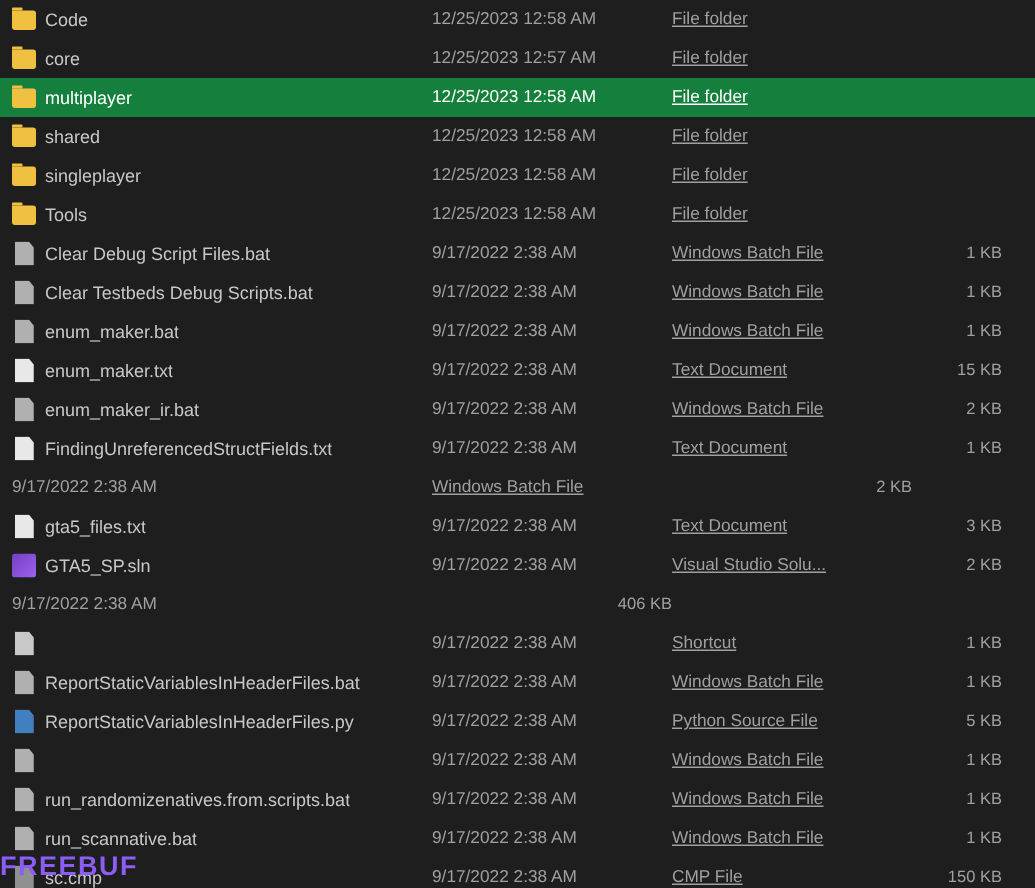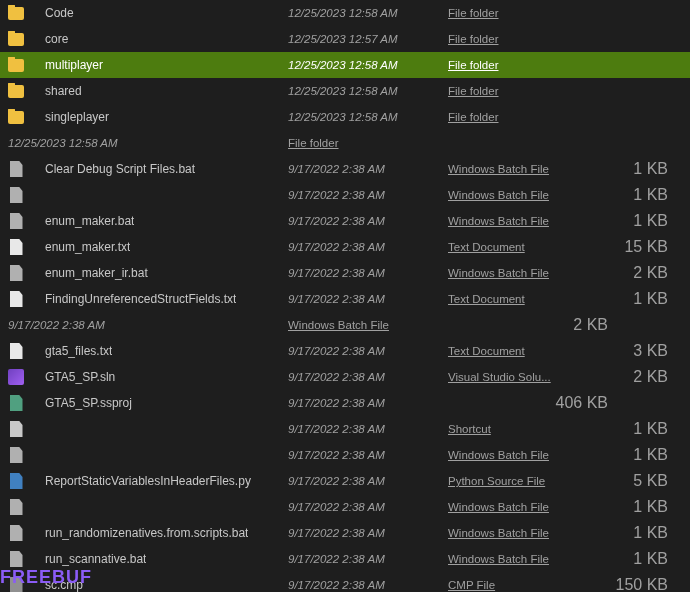--- a/index.html
+++ b/index.html
@@ -22,53 +22,51 @@
     .file-row {
       display: grid;
       grid-template-columns: 280px 160px 160px 60px;
       align-items: center;
       height: 26px;
       padding: 0 8px;
       cursor: default;
       user-select: none;
     }
     .file-row.selected {
-      background-color: #4d7c0f;
+      background-color: #15803d;
     }
     .file-row.selected .col-name,
     .file-row.selected .col-date,
     .file-row.selected .col-type,
     .file-row.selected .col-size {
       color: #ffffff;
     }
     .col-name {
       display: flex;
       align-items: center;
       gap: 6px;
       overflow: hidden;
       white-space: nowrap;
     }
     .col-name span {
       overflow: hidden;
       text-overflow: ellipsis;
-      margin-left: 15px;
     }
     .col-date {
       color: #a0a0a0;
       font-size: 11.5px;
-      font-style: italic;
     }
     .col-type {
       color: #a0a0a0;
       font-size: 11.5px;
       text-decoration: underline;
     }
     .col-size {
       color: #a0a0a0;
-      font-size: 16px;
+      font-size: 11px;
       text-align: right;
     }
     .icon {
       width: 16px;
       height: 16px;
       flex-shrink: 0;
       display: inline-flex;
       align-items: center;
       justify-content: center;
     }
@@ -195,40 +193,47 @@
       <div class="icon">
           <div class="icon-folder"></div>
         </div>
       <span>singleplayer</span>
     </div>
     <div class="col-date">12/25/2023 12:58 AM</div>
     <div class="col-type">File folder</div>
     <div class="col-size"></div>
   </div>
     <div class="file-row">
+    <div class="col-name">
+      <div class="icon">
+          <div class="icon-folder"></div>
+        </div>
+      <span>Tools</span>
+    </div>
     <div class="col-date">12/25/2023 12:58 AM</div>
     <div class="col-type">File folder</div>
     <div class="col-size"></div>
   </div>
     <div class="file-row">
     <div class="col-name">
       <div class="icon">
           <div class="icon-file-bat"></div>
         </div>
       <span>Clear Debug Script Files.bat</span>
     </div>
     <div class="col-date">9/17/2022 2:38 AM</div>
     <div class="col-type">Windows Batch File</div>
     <div class="col-size">1 KB</div>
   </div>
     <div class="file-row">
     <div class="col-name">
       <div class="icon">
           <div class="icon-file-bat"></div>
         </div>
+      <span>Clear Testbeds Debug Scripts.bat</span>
     </div>
     <div class="col-date">9/17/2022 2:38 AM</div>
     <div class="col-type">Windows Batch File</div>
     <div class="col-size">1 KB</div>
   </div>
     <div class="file-row">
     <div class="col-name">
       <div class="icon">
           <div class="icon-file-bat"></div>
         </div>
@@ -292,44 +297,39 @@
       <div class="icon">
           <div class="icon-sln"></div>
         </div>
       <span>GTA5_SP.sln</span>
     </div>
     <div class="col-date">9/17/2022 2:38 AM</div>
     <div class="col-type">Visual Studio Solu...</div>
     <div class="col-size">2 KB</div>
   </div>
     <div class="file-row">
-    <div class="col-name">
-      <div class="icon">
-          <div class="icon-ssroj"></div>
-        </div>
-      <span>GTA5_SP.ssproj</span>
-    </div>
     <div class="col-date">9/17/2022 2:38 AM</div>
     <div class="col-size">406 KB</div>
   </div>
     <div class="file-row">
     <div class="col-name">
       <div class="icon">
           <div class="icon-shortcut"></div>
         </div>
     </div>
     <div class="col-date">9/17/2022 2:38 AM</div>
     <div class="col-type">Shortcut</div>
     <div class="col-size">1 KB</div>
   </div>
     <div class="file-row">
     <div class="col-name">
       <div class="icon">
           <div class="icon-file-bat"></div>
         </div>
+      <span>ReportStaticVariablesInHeaderFiles.bat</span>
     </div>
     <div class="col-date">9/17/2022 2:38 AM</div>
     <div class="col-type">Windows Batch File</div>
     <div class="col-size">1 KB</div>
   </div>
     <div class="file-row">
     <div class="col-name">
       <div class="icon">
           <div class="icon-py"></div>
         </div>

